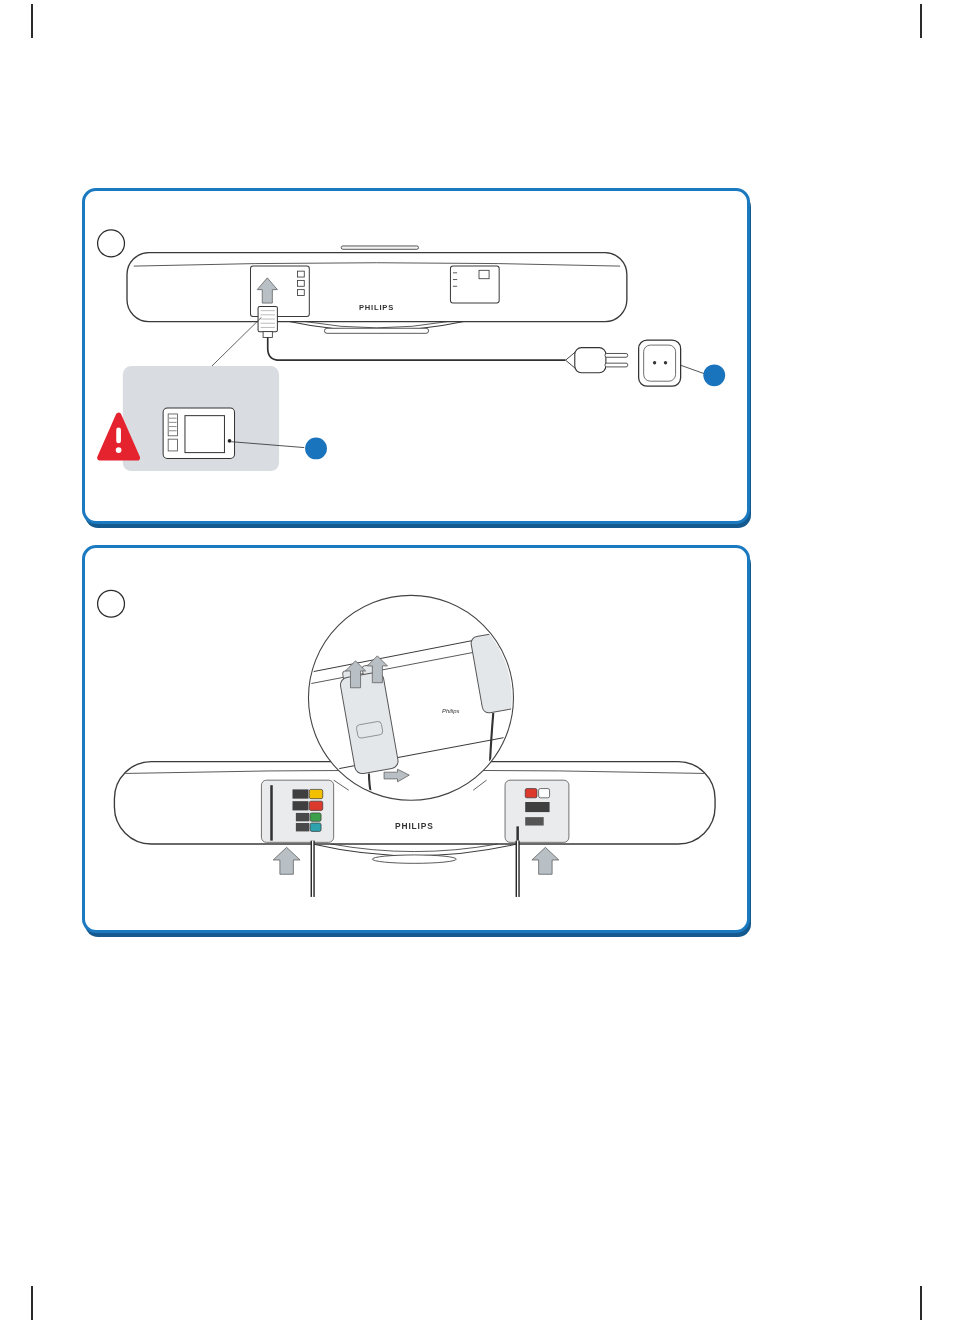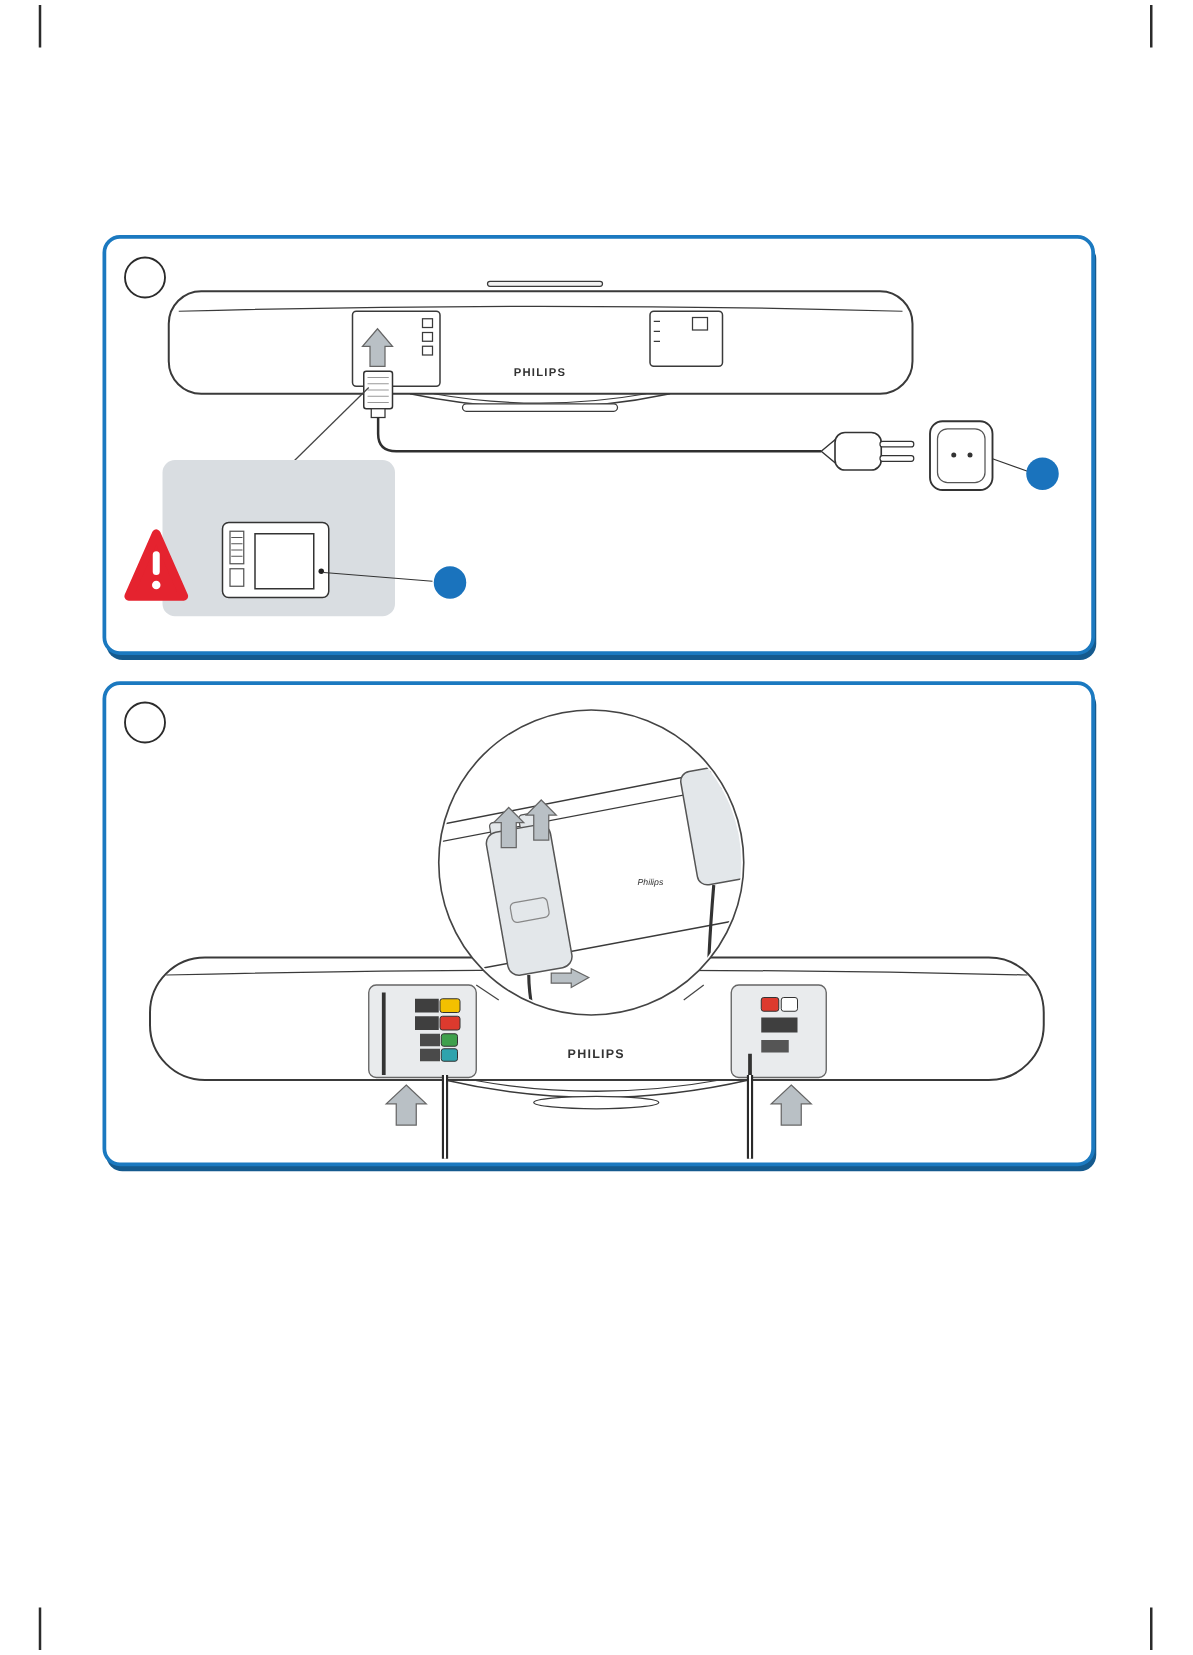--- a/index.html
+++ b/index.html
@@ -1,20 +1,20 @@
 <!DOCTYPE html>
 <html><head>
 <meta charset="utf-8">
 <style>
   html,body{margin:0;padding:0;background:#ffffff;}
   .page{position:relative;width:954px;height:1324px;background:#fff;overflow:hidden;
         font-family:"Liberation Sans",sans-serif;}
   .crop{position:absolute;background:#2b2b2b;}
   .crop.v{width:2px;height:34px;}
-  .panel{position:absolute;left:82px;width:794px;box-sizing:border-box;background:#fff;
+  .panel{position:absolute;left:82px;width:668px;box-sizing:border-box;background:#fff;
          border:3px solid #1b79c0;border-radius:14px;box-shadow:2px 5px 0 -1px #155a8e;text-align:center;}
   .panel-1{top:188px;height:336px;}
   .panel-2{top:545px;height:388px;}
   .panel svg{display:block;width:100%;height:100%;}
   text{font-family:"Liberation Sans",sans-serif;}
 </style>
 </head>
 <body>
 
 <div class="page">

